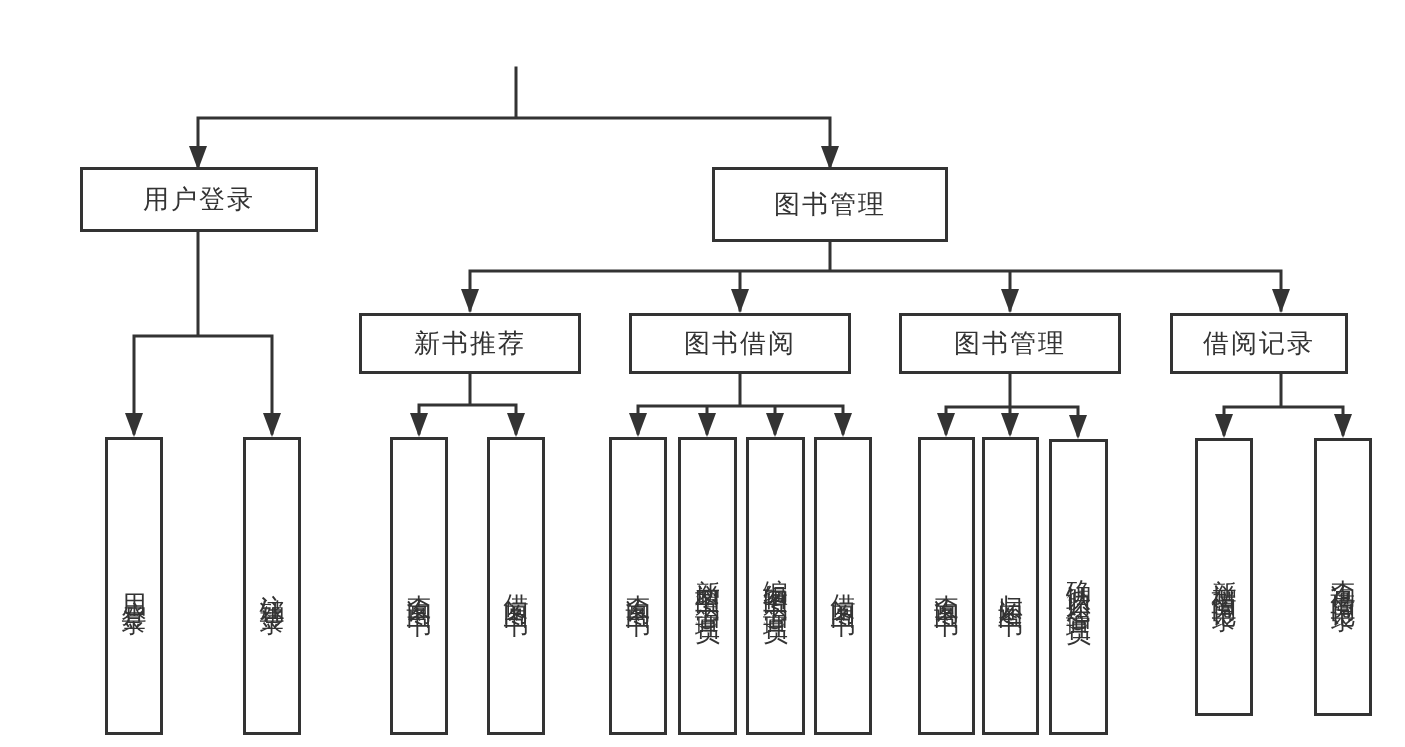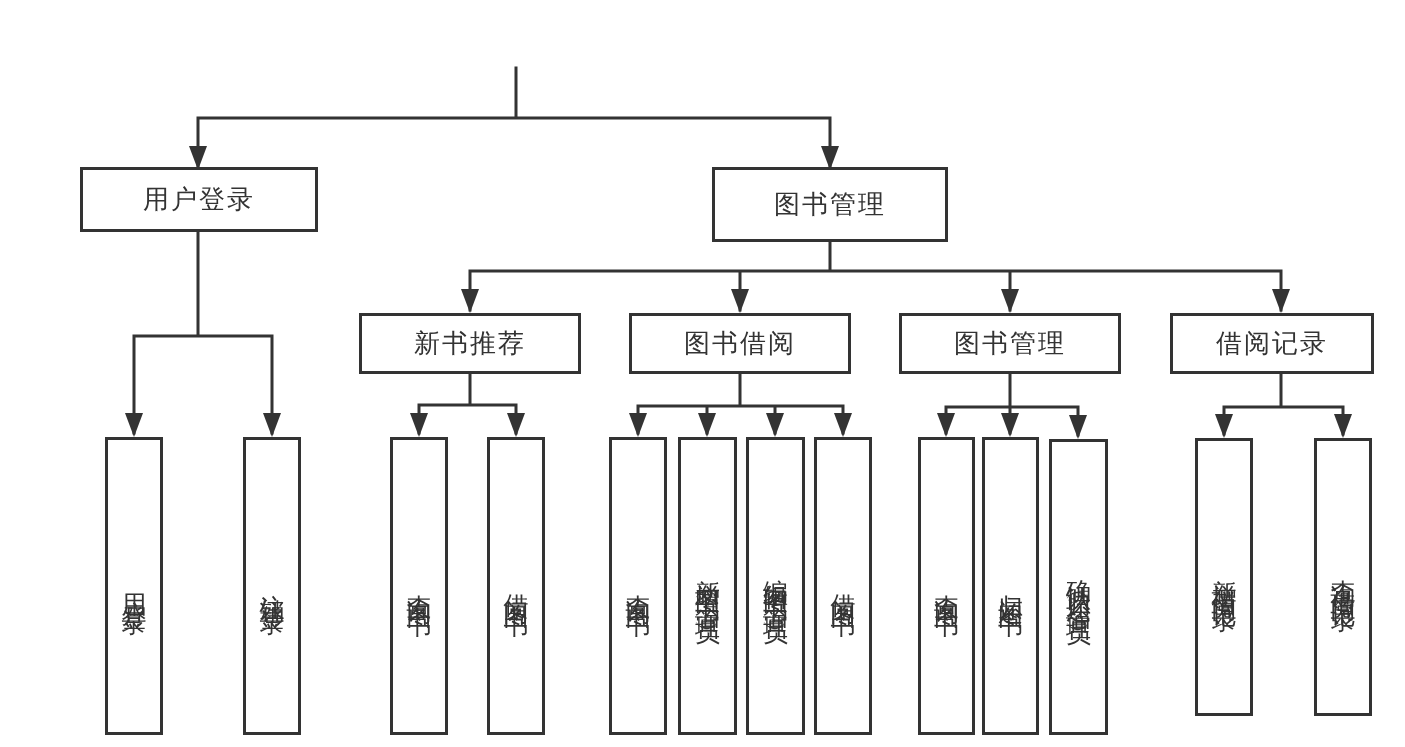--- a/index.html
+++ b/index.html
@@ -60,21 +60,21 @@
       </g>
   </svg>
 
 
   <div class="node h" style="left:80px;top:167px;width:238px;height:65px">用户登录</div>
   <div class="node h" style="left:712px;top:167px;width:236px;height:75px">图书管理</div>
 
   <div class="node h" style="left:359px;top:313px;width:222px;height:61px">新书推荐</div>
   <div class="node h" style="left:629px;top:313px;width:222px;height:61px">图书借阅</div>
   <div class="node h" style="left:899px;top:313px;width:222px;height:61px">图书管理</div>
-  <div class="node h" style="left:1170px;top:313px;width:204px;height:61px">借阅记录</div>
+  <div class="node h" style="left:1170px;top:313px;width:178px;height:61px">借阅记录</div>
 
   <div class="node v" style="left:105px;top:437px;width:58px;height:298px">用户登录</div>
   <div class="node v" style="left:243px;top:437px;width:58px;height:298px">注销登录</div>
 
   <div class="node v" style="left:390px;top:437px;width:58px;height:298px">查询图书</div>
   <div class="node v" style="left:487px;top:437px;width:58px;height:298px">借阅图书</div>
 
   <div class="node v" style="left:609px;top:437px;width:58px;height:298px">查询图书</div>
   <div class="node v" style="left:678px;top:437px;width:59px;height:298px">新增图书（管理员）</div>
   <div class="node v" style="left:746px;top:437px;width:59px;height:298px">编辑图书（管理员）</div>

